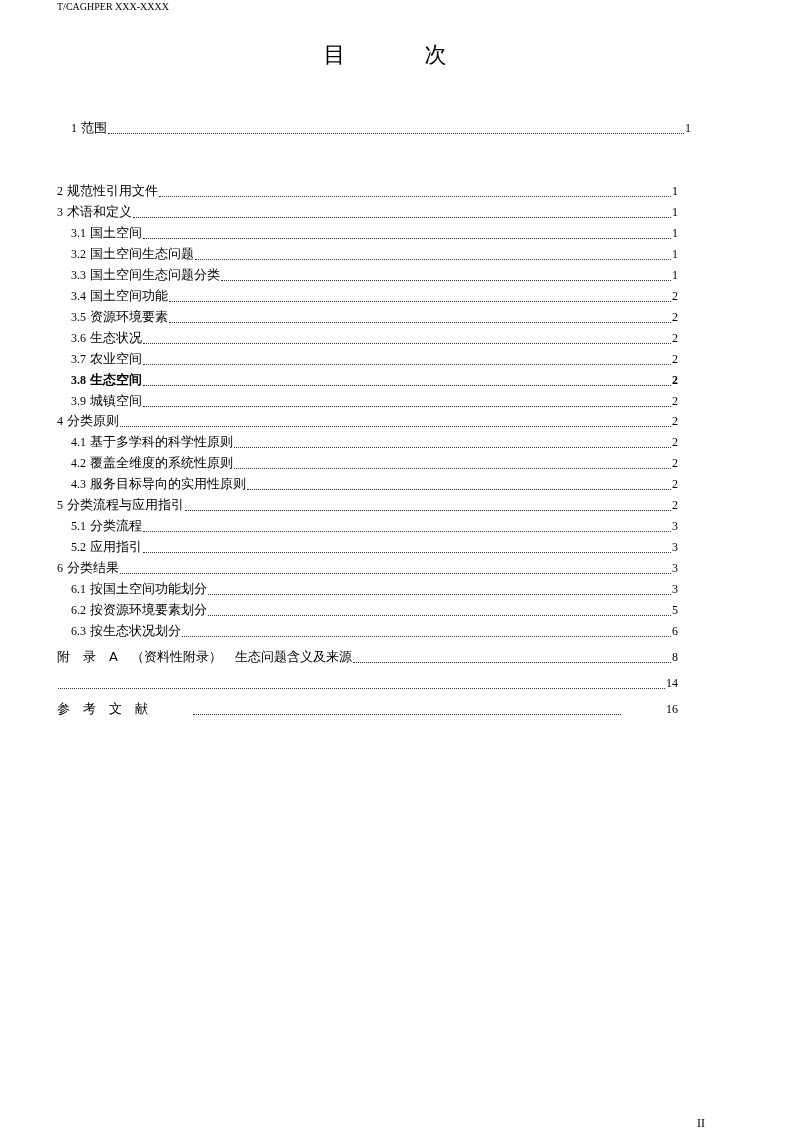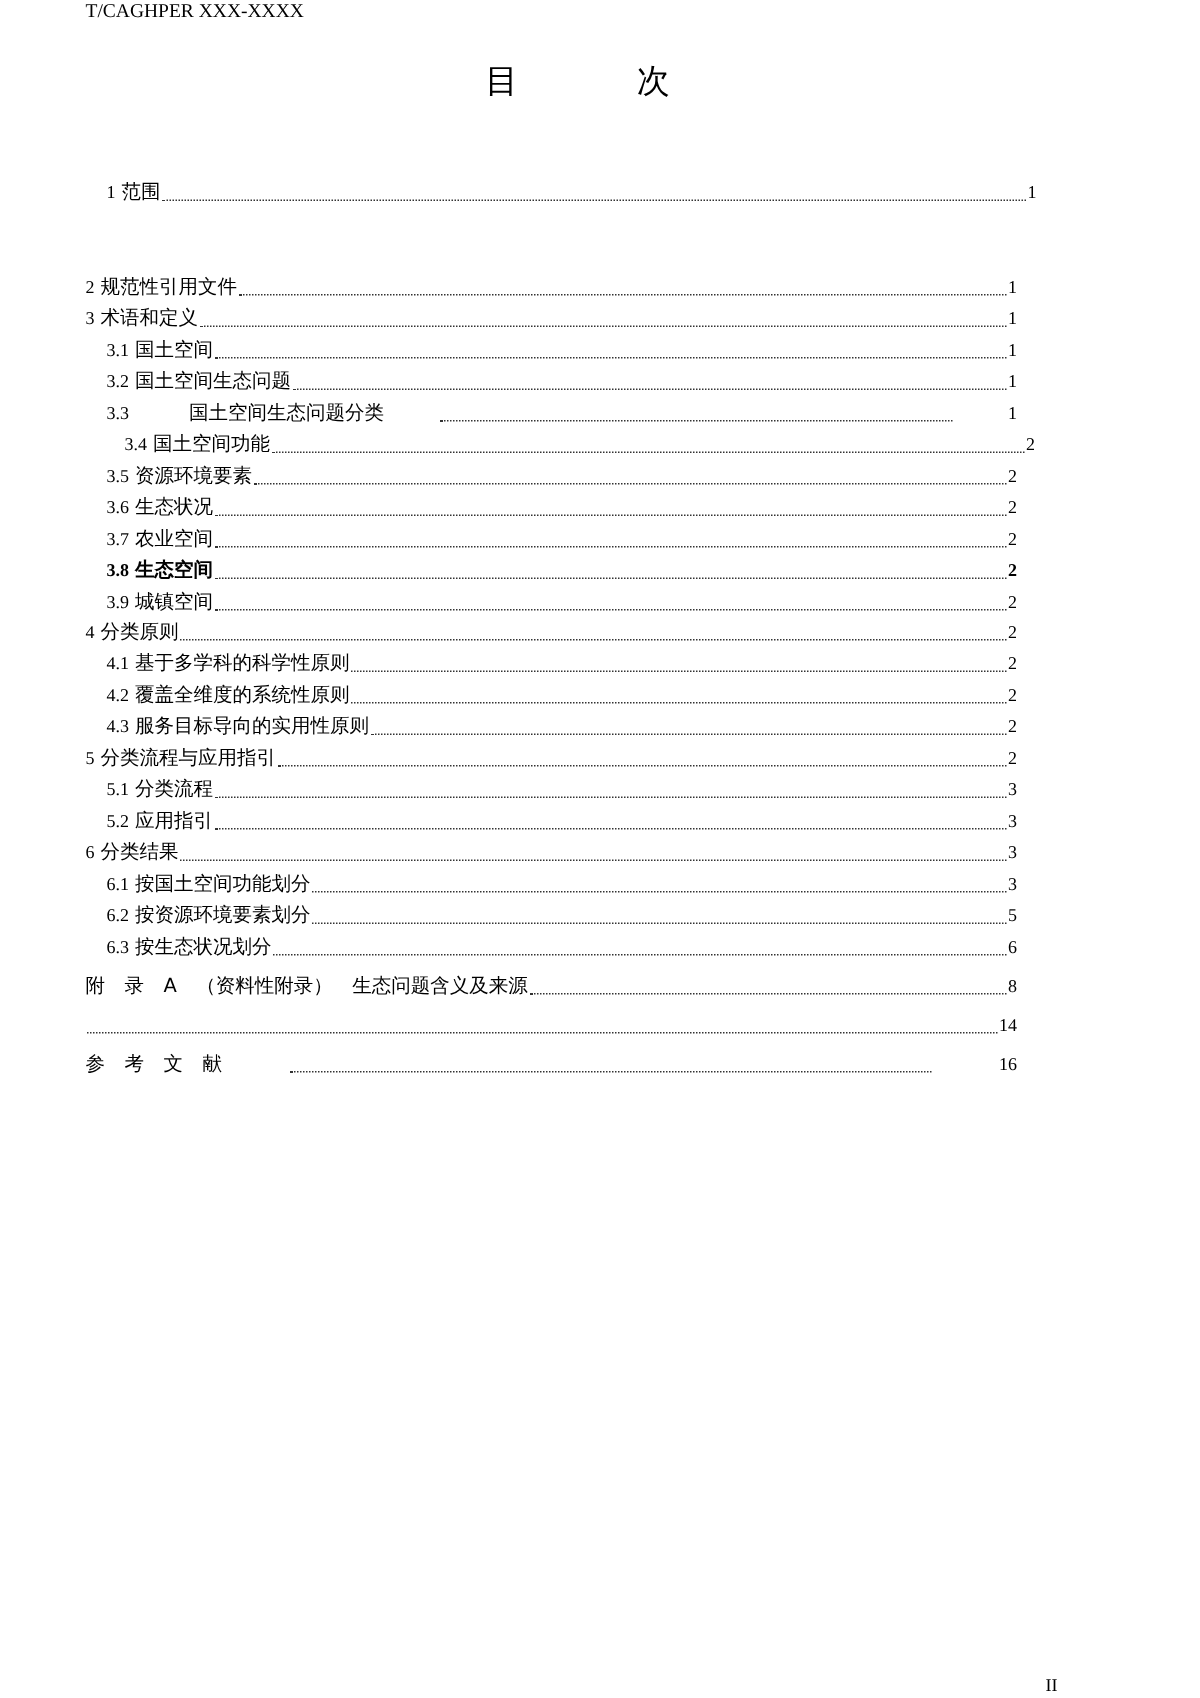--- a/index.html
+++ b/index.html
@@ -1,17 +1,17 @@
 <!DOCTYPE html>
 <html><head>
   <meta charset="utf-8">
   <style>
     html, body { margin: 0; padding: 0; background: #ffffff; }
     body { width: 800px; height: 1132px; position: relative; overflow: hidden; font-family: "DejaVu Sans", sans-serif; color: #000; }
-    .header-code { position: absolute; left: 57px; top: 0px; font-family: "Liberation Serif", serif; font-size: 13px; line-height: 14px; }
+    .header-code { position: absolute; left: 57px; top: 0px; font-family: "Liberation Serif", serif; font-size: 10px; line-height: 14px; }
     .title { position: absolute; left: 0; top: 40px; width: 762px; text-align: center; font-size: 22px; line-height: 30px; letter-spacing: 36px; padding-left: 44px; box-sizing: border-box; }
     .toc-line { position: absolute; display: flex; align-items: baseline; height: 20px; font-size: 13px; line-height: 20px; }
     .toc-line .num { font-family: "Liberation Serif", serif; font-size: 12px; margin-right: 4px; }
     .toc-line .label { white-space: nowrap; }
     .toc-line .dots { flex: 1; border-bottom: 1px dotted #333; margin: 0 1px 4px 1px; height: 1px; align-self: flex-end; }
     .toc-line .page { font-family: "Liberation Serif", serif; font-size: 12px; white-space: nowrap; }
     .lvl1 { left: 57px; width: 621px; }
     .lvl2 { left: 71px; width: 607px; }
     .first { left: 71px; width: 620px; }
     .appendix .label { letter-spacing: 0; }
@@ -48,27 +48,27 @@
       <span class="label">国土空间 </span>
       <span class="dots"></span>
       <span class="page">1</span>
     </div>
     <div class="toc-line lvl2" style="top: 243.85px;">
       <span class="num">3.2</span>
       <span class="label">国土空间生态问题</span>
       <span class="dots"></span>
       <span class="page">1</span>
     </div>
-    <div class="toc-line lvl2" style="top: 264.8px; gap: 36px;">
+    <div class="toc-line lvl2" style="top: 264.8px;">
       <span class="num">3.3</span>
       <span class="label">国土空间生态问题分类</span>
       <span class="dots"></span>
       <span class="page">1</span>
     </div>
-    <div class="toc-line lvl2" style="top: 285.75px; margin-left: 12px;">
+    <div class="toc-line lvl2" style="top: 285.75px;">
       <span class="num">3.4</span>
       <span class="label">国土空间功能</span>
       <span class="dots"></span>
       <span class="page">2</span>
     </div>
     <div class="toc-line lvl2" style="top: 306.7px;">
       <span class="num">3.5</span>
       <span class="label">资源环境要素</span>
       <span class="dots"></span>
       <span class="page">2</span>

